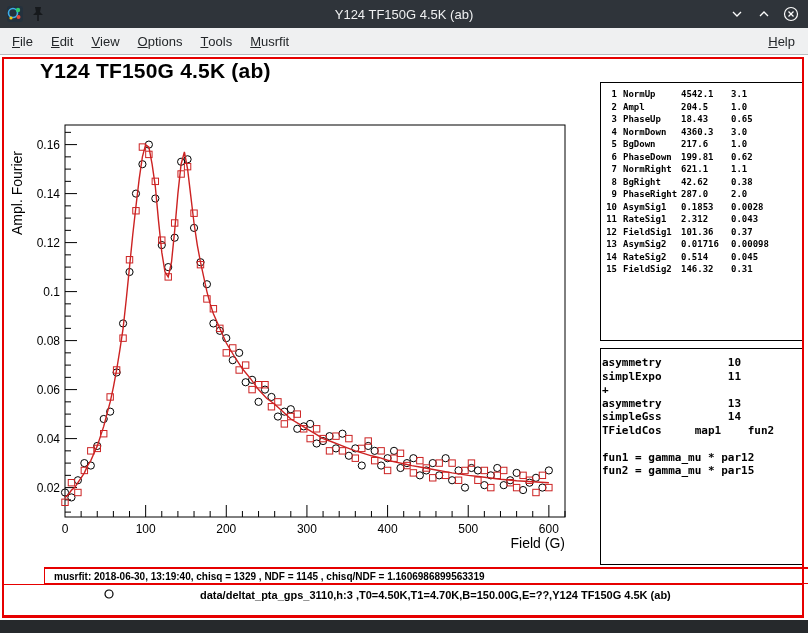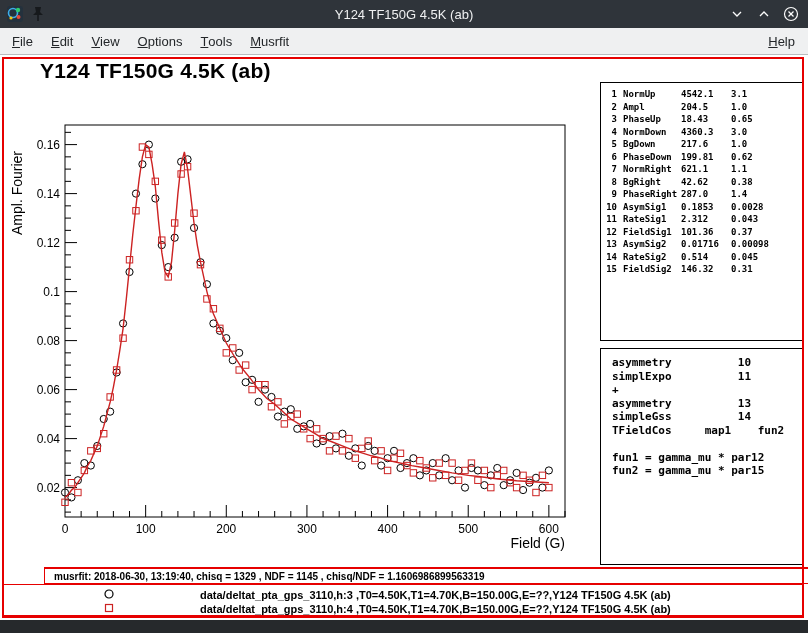--- a/index.html
+++ b/index.html
@@ -20,21 +20,21 @@
 
   .canvas{position:absolute;left:0;top:55px;width:808px;height:565px;background:#fff;}
   .canvas-border{position:absolute;left:2px;top:2px;width:802px;height:561px;border:2px solid #e60000;pointer-events:none;}
   .plot-title{position:absolute;left:40px;top:4px;font-size:21px;font-weight:bold;color:#000;letter-spacing:0.2px;}
   #plot-svg{position:absolute;left:6px;top:30px;}
 
   .param-box{position:absolute;left:600px;top:27px;width:203px;height:259px;border:1px solid #000;background:#fff;padding:5px 0 0 2px;}
   .param-row{display:grid;grid-template-columns:20px 58px 50px 1fr;font-family:"DejaVu Sans Mono",monospace;font-size:9px;font-weight:bold;line-height:12.5px;color:#000;}
   .p-n{text-align:right;padding-right:6px;}
 
-  .theory-box{position:absolute;left:600px;top:293px;width:203px;height:217px;border:1px solid #000;background:#fff;padding:7px 0 0 11px;}
+  .theory-box{position:absolute;left:600px;top:293px;width:203px;height:217px;border:1px solid #000;background:#fff;padding:7px 0 0 1px;}
   .theory-line{font-family:"DejaVu Sans Mono",monospace;font-size:11px;font-weight:bold;line-height:13.5px;white-space:pre;color:#000;}
 
   .stats-pad{position:absolute;left:2px;top:512px;width:802px;height:17px;border:1px solid #e60000;border-top-width:2px;background:#fff;display:flex;align-items:center;padding-left:9px;font-size:10px;font-weight:bold;color:#000;white-space:nowrap;margin-left:42px;}
   .legend-pad{position:absolute;left:2px;top:529px;width:802px;height:32px;border:1px solid #e60000;background:#fff;padding-top:2px;}
   .legend-row{position:relative;height:14px;}
   .legend-row svg{position:absolute;left:100px;top:1px;}
   .legend-text{position:absolute;left:197px;top:1.5px;font-size:11px;font-weight:bold;white-space:nowrap;color:#000;}
 
   .bottom-strip{position:absolute;left:0;top:620px;width:808px;height:13px;background:#26292c;}
 </style>
@@ -386,21 +386,21 @@
         <div class="param-row">
           <span class="p-n">8</span>
           <span class="p-name">BgRight</span>
           <span class="p-value">42.62</span>
           <span class="p-error">0.38</span>
         </div>
         <div class="param-row">
           <span class="p-n">9</span>
           <span class="p-name">PhaseRight</span>
           <span class="p-value">287.0</span>
-          <span class="p-error">1.4</span>
+          <span class="p-error">2.0</span>
         </div>
         <div class="param-row">
           <span class="p-n">10</span>
           <span class="p-name">AsymSig1</span>
           <span class="p-value">0.1853</span>
           <span class="p-error">0.0028</span>
         </div>
         <div class="param-row">
           <span class="p-n">11</span>
           <span class="p-name">RateSig1</span>
@@ -450,24 +450,18 @@
     <span>musrfit: 2018-06-30, 13:19:40, chisq = 1329 , NDF = 1145 , chisq/NDF = 1.1606986899563319</span>
   </div>
 
   <div class="legend-pad" id="legend-rows">
       <div class="legend-row">
         <svg width="12" height="12">
           <circle cx="6" cy="6" r="4" fill="none" stroke="#000000" stroke-width="1.2"></circle>
         </svg>
         <span class="legend-text">data/deltat_pta_gps_3110,h:3 ,T0=4.50K,T1=4.70K,B=150.00G,E=??,Y124 TF150G 4.5K (ab)</span>
       </div>
-      <div class="legend-row">
-        <svg width="12" height="12">
-          <rect x="2.5" y="2.5" width="7" height="7" fill="none" stroke="#cc2222" stroke-width="1.2"></rect>
-        </svg>
-        <span class="legend-text">data/deltat_pta_gps_3110,h:4 ,T0=4.50K,T1=4.70K,B=150.00G,E=??,Y124 TF150G 4.5K (ab)</span>
-      </div>
     </div>
 
   <div class="canvas-border"></div>
 </div>
 
 <div class="bottom-strip"></div>
 
 </body></html>

